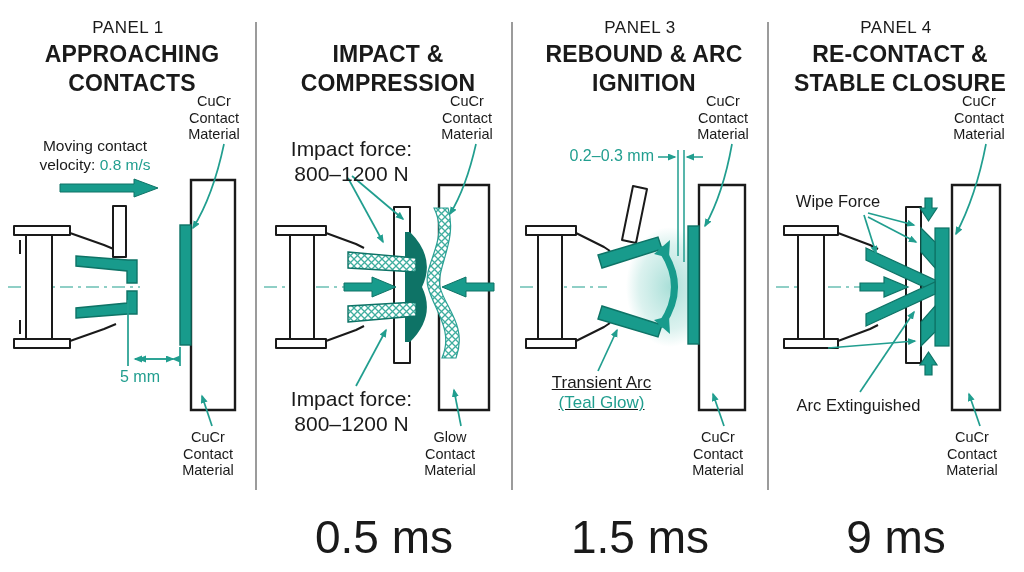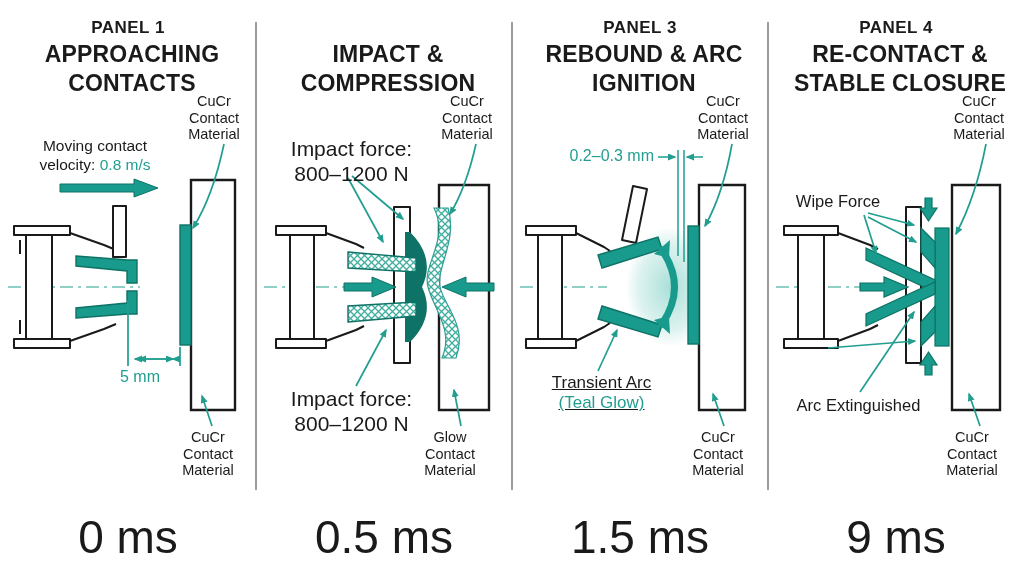--- a/index.html
+++ b/index.html
@@ -3,21 +3,21 @@
 <meta charset="utf-8">
 <style>
   html,body{margin:0;padding:0;background:#fff;}
   #stage{
     position:relative;width:1024px;height:572px;background:#ffffff;
     font-family:"Liberation Sans", sans-serif;color:#1a1a1a;overflow:hidden;
   }
   .panel{position:absolute;top:0;width:256px;height:572px;}
   .divider{position:absolute;top:22px;width:2px;height:468px;background:#9b9b9b;}
   .kicker{position:absolute;top:18px;left:0;width:100%;text-align:center;
-          font-size:17px;letter-spacing:.5px;font-weight:700;}
+          font-size:17px;letter-spacing:.5px;font-weight:400;}
   .ptitle{position:absolute;top:40px;left:4px;width:100%;text-align:center;
           font-size:23px;font-weight:700;letter-spacing:.2px;white-space:pre-line;line-height:1.25;}
   .lbl{position:absolute;font-size:14.5px;line-height:1.14;text-align:center;}
   .note{position:absolute;font-size:21px;line-height:1.2;text-align:center;}
   .teal{color:#219E8F;}
   .big-note{font-size:17px;text-decoration:underline;}
   .gap-dim{position:absolute;font-size:16px;color:#219E8F;font-weight:400;}
   .timestamp{position:absolute;top:510px;left:0;width:100%;text-align:center;
              font-size:46px;font-weight:400;letter-spacing:0;}
   svg{position:absolute;left:0;top:0;pointer-events:none;}
@@ -174,21 +174,20 @@
   <div class="panel" style="left:0;">
     <div class="kicker">PANEL 1</div>
     <div class="ptitle">APPROACHING CONTACTS</div>
     <div class="lbl" style="left:178px;top:93px;width:72px;">CuCr Contact Material</div>
     <div class="note" style="left:10px;top:137px;width:170px;font-size:15.5px;">
       <div>Moving contact</div>
       <div><span>velocity: </span><span class="teal">0.8 m/s</span></div>
     </div>
     <div class="gap-dim" style="left:120px;top:368px;width:70px;text-align:left;">5 mm</div>
     <div class="lbl" style="left:170px;top:429px;width:76px;">CuCr Contact Material</div>
-    <div class="timestamp">0 ms</div>
   </div>
 
   <div class="panel" style="left:256px;">
     <div class="ptitle">IMPACT &amp; COMPRESSION</div>
     <div class="lbl" style="left:175px;top:93px;width:72px;">CuCr Contact Material</div>
     <div class="note" style="left:28px;top:136px;width:135px;">
       <div>Impact force:</div>
       <div>800–1200 N</div>
     </div>
     <div class="note" style="left:28px;top:386px;width:135px;">

